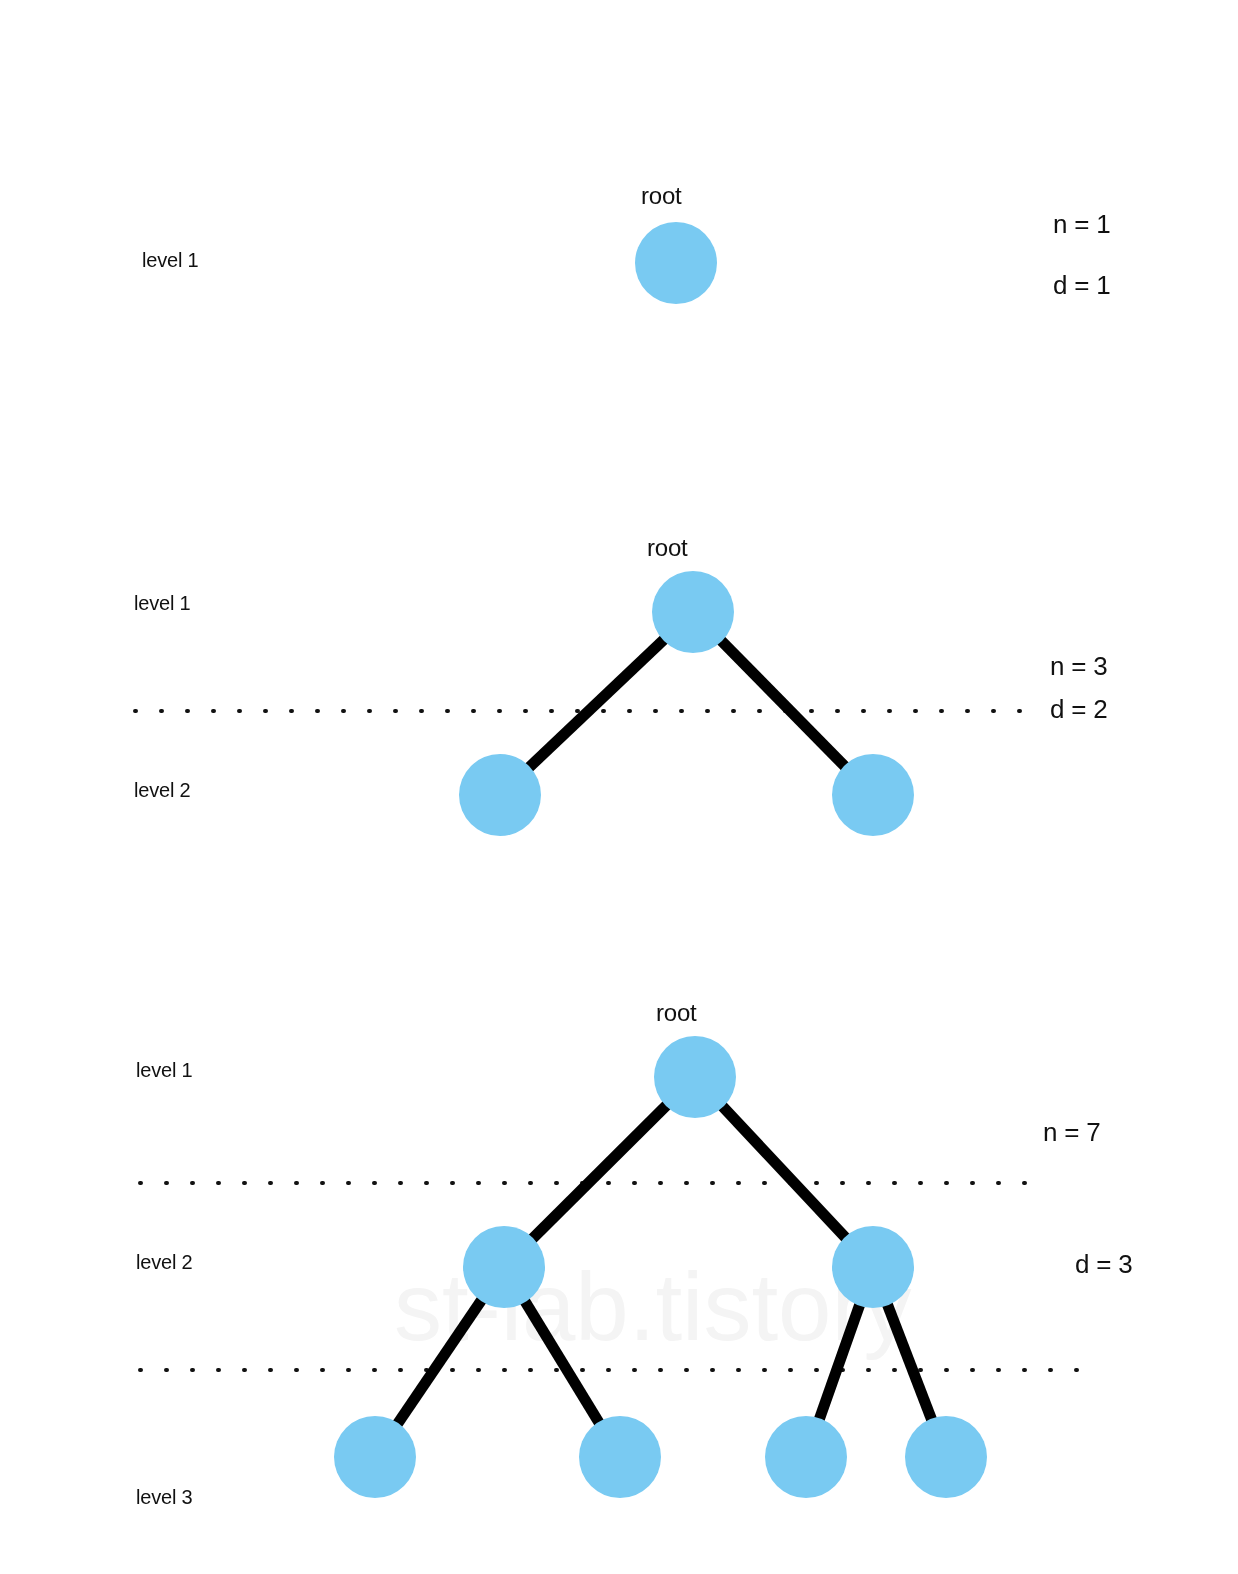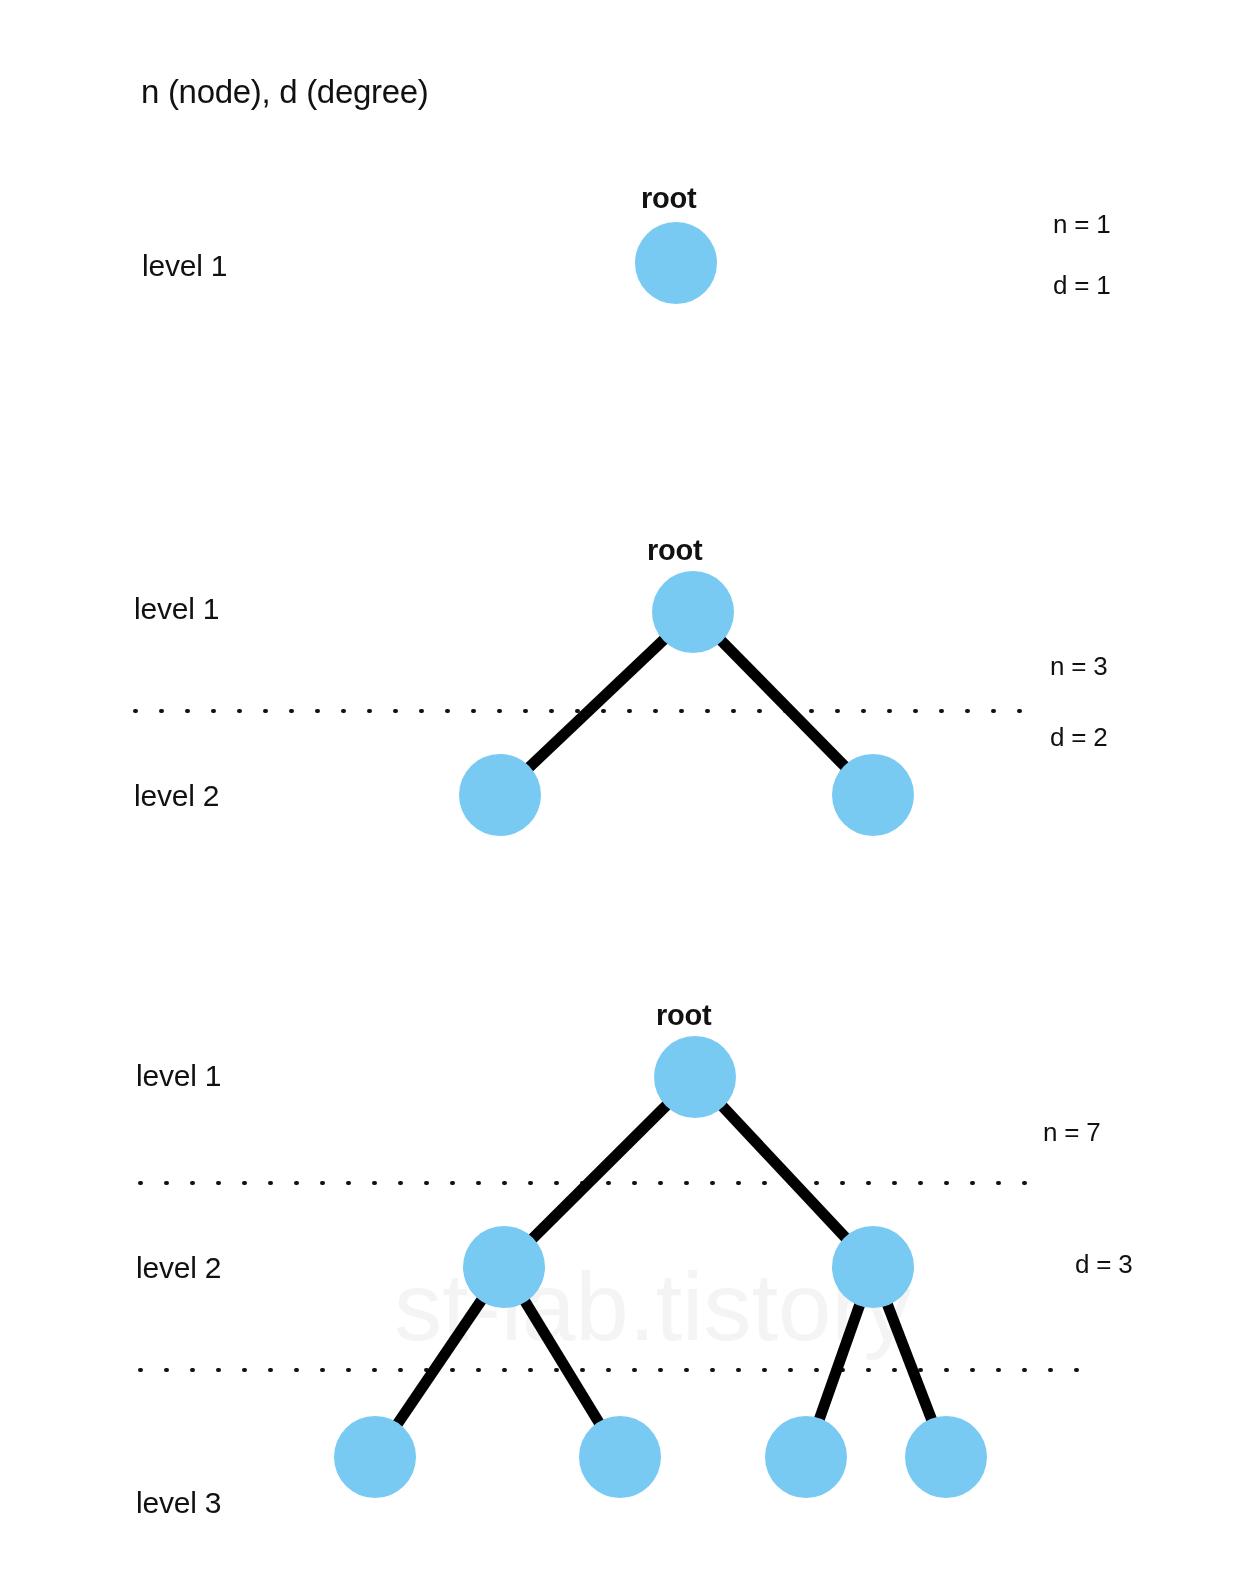--- a/index.html
+++ b/index.html
@@ -29,27 +29,27 @@
     color: #111111;
     white-space: nowrap;
     font-family: "Liberation Sans", sans-serif;
   }
   .title-text {
     font-size: 33px;
     font-weight: 400;
     letter-spacing: -0.3px;
   }
   .level-label {
-    font-size: 30px;
+    font-size: 20px;
     font-weight: 400;
     letter-spacing: -0.2px;
   }
   .root-label {
-    font-size: 29px;
-    font-weight: 700;
+    font-size: 24px;
+    font-weight: 400;
     letter-spacing: -0.2px;
   }
   .stat-label {
     font-size: 26px;
     font-weight: 400;
     letter-spacing: -0.2px;
   }
   .watermark {
     position: absolute;
     font-size: 96px;
@@ -58,21 +58,20 @@
     letter-spacing: 0px;
     white-space: nowrap;
     user-select: none;
   }
 </style>
 </head>
 <body>
 
 <div id="canvas">
 
-  <div class="txt title-text" style="left:141px; top:73px;">n (node), d (degree)</div>
 
   <div class="watermark" style="left:394px; top:1252px;">st-lab.tistory</div>
 
   <svg id="tree-svg" viewBox="0 0 1238 1574">
 
     <g>
       <circle cx="676" cy="263" r="41" fill="#79caf2"></circle>
     </g>
 
     <g>
@@ -112,21 +111,21 @@
 
   <div class="txt root-label" style="left:641px; top:182px;">root</div>
   <div class="txt level-label" style="left:142px; top:249px;">level 1</div>
   <div class="txt stat-label" style="left:1053px; top:209px;">n = 1</div>
   <div class="txt stat-label" style="left:1053px; top:270px;">d = 1</div>
 
   <div class="txt root-label" style="left:647px; top:534px;">root</div>
   <div class="txt level-label" style="left:134px; top:592px;">level 1</div>
   <div class="txt level-label" style="left:134px; top:779px;">level 2</div>
   <div class="txt stat-label" style="left:1050px; top:622px;margin-top:29px;">n = 3</div>
-  <div class="txt stat-label" style="left:1050px; top:722px;">d = 2</div>
+  <div class="txt stat-label" style="left:1050px; top:694px;">d = 2</div>
 
   <div class="txt root-label" style="left:656px; top:999px;">root</div>
   <div class="txt level-label" style="left:136px; top:1059px;">level 1</div>
   <div class="txt level-label" style="left:136px; top:1251px;">level 2</div>
   <div class="txt level-label" style="left:136px; top:1438px;margin-top:48px;">level 3</div>
   <div class="txt stat-label" style="left:1043px; top:1117px;">n = 7</div>
   <div class="txt stat-label" style="left:1075px; top:1249px;">d = 3</div>
 
 </div>
 

